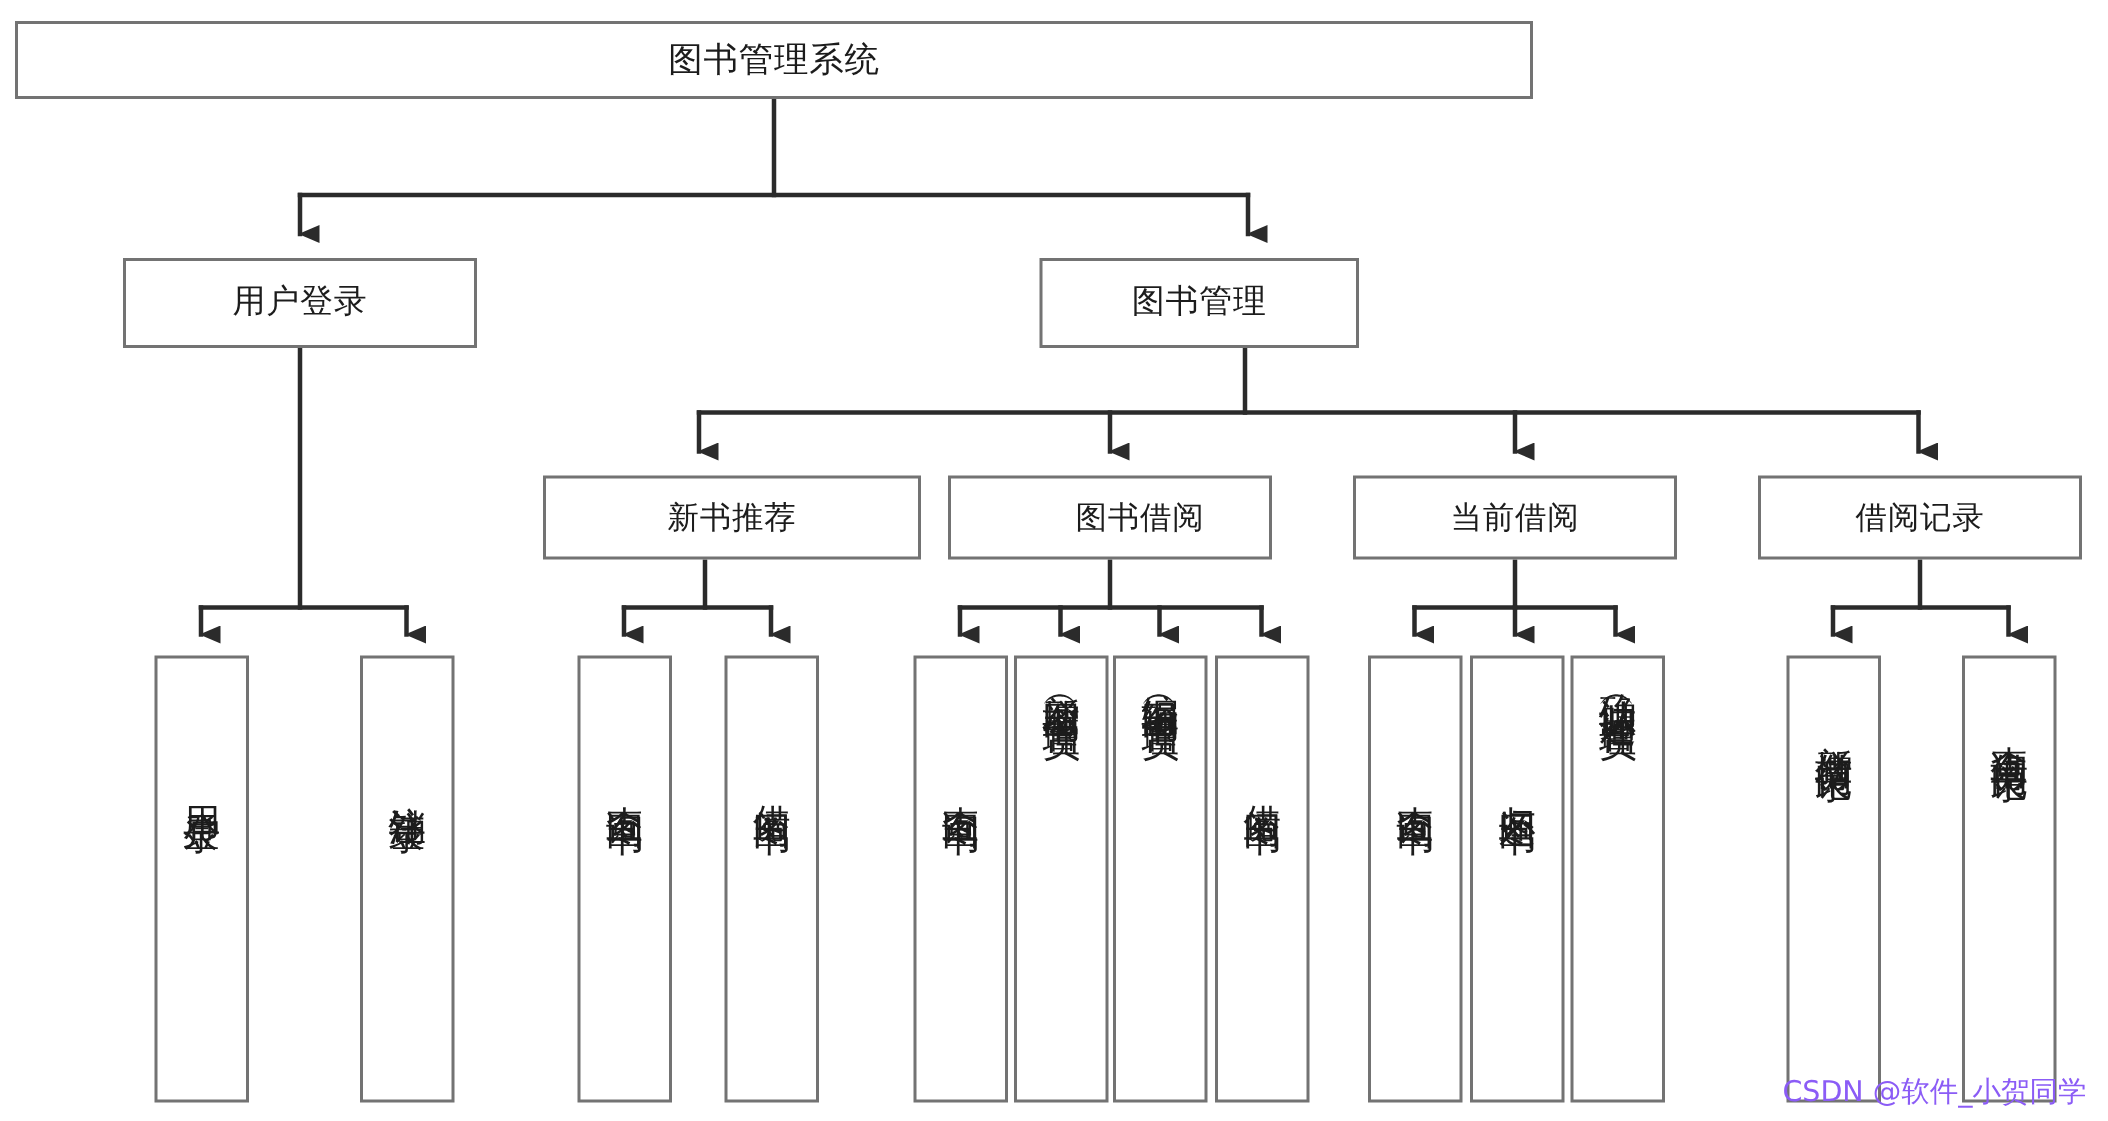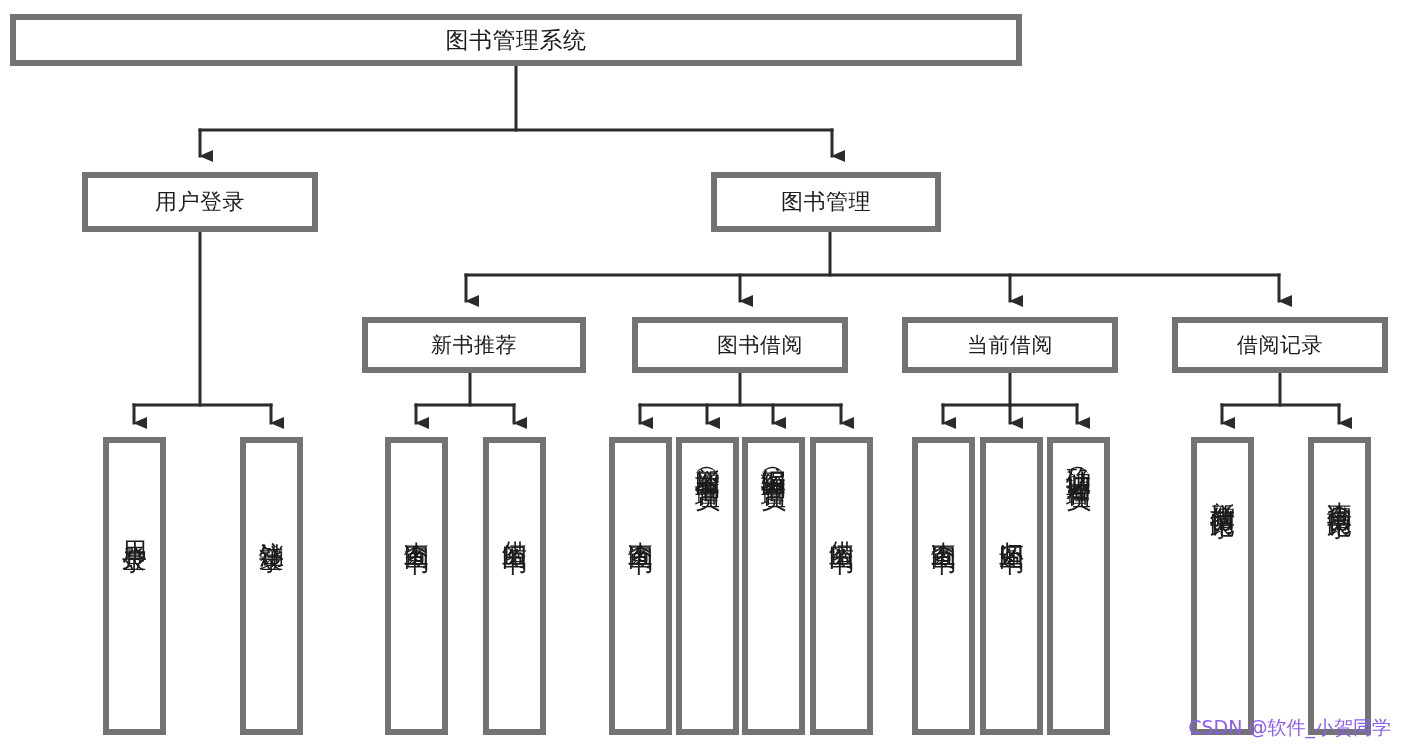--- a/index.html
+++ b/index.html
@@ -22,21 +22,21 @@
     left: 0;
     top: 0;
     width: 1405px;
     height: 747px;
     pointer-events: none;
   }
   .node {
     position: absolute;
     box-sizing: border-box;
     background: #ffffff;
-    border: 6px solid #737373;
+    border: 2px solid #737373;
     display: flex;
     align-items: center;
     justify-content: center;
     z-index: 2;
   }
   .node .label {
     color: #1c1c1c;
     text-align: center;
     line-height: 1.15;
     letter-spacing: 0.5px;
@@ -124,25 +124,25 @@
     </g>
   </svg>
 
   <div class="node root" style="left:10px; top:14px; width:1012px; height:52px;">
     <span class="label">图书管理系统</span>
   </div>
 
   <div class="node lvl1" style="left:82px; top:172px; width:236px; height:60px;">
     <span class="label">用户登录</span>
   </div>
-  <div class="node lvl1" style="left:711px; top:172px; width:230px; height:60px;">
+  <div class="node lvl1" style="left:693px; top:172px; width:213px; height:60px;">
     <span class="label">图书管理</span>
   </div>
 
-  <div class="node lvl2" style="left:362px; top:317px; width:224px; height:56px;">
+  <div class="node lvl2" style="left:362px; top:317px; width:252px; height:56px;">
     <span class="label">新书推荐</span>
   </div>
   <div class="node lvl2" style="left:632px; top:317px; width:216px; height:56px;padding-left:40px;">
     <span class="label">图书借阅</span>
   </div>
   <div class="node lvl2" style="left:902px; top:317px; width:216px; height:56px;">
     <span class="label">当前借阅</span>
   </div>
   <div class="node lvl2" style="left:1172px; top:317px; width:216px; height:56px;">
     <span class="label">借阅记录</span>

